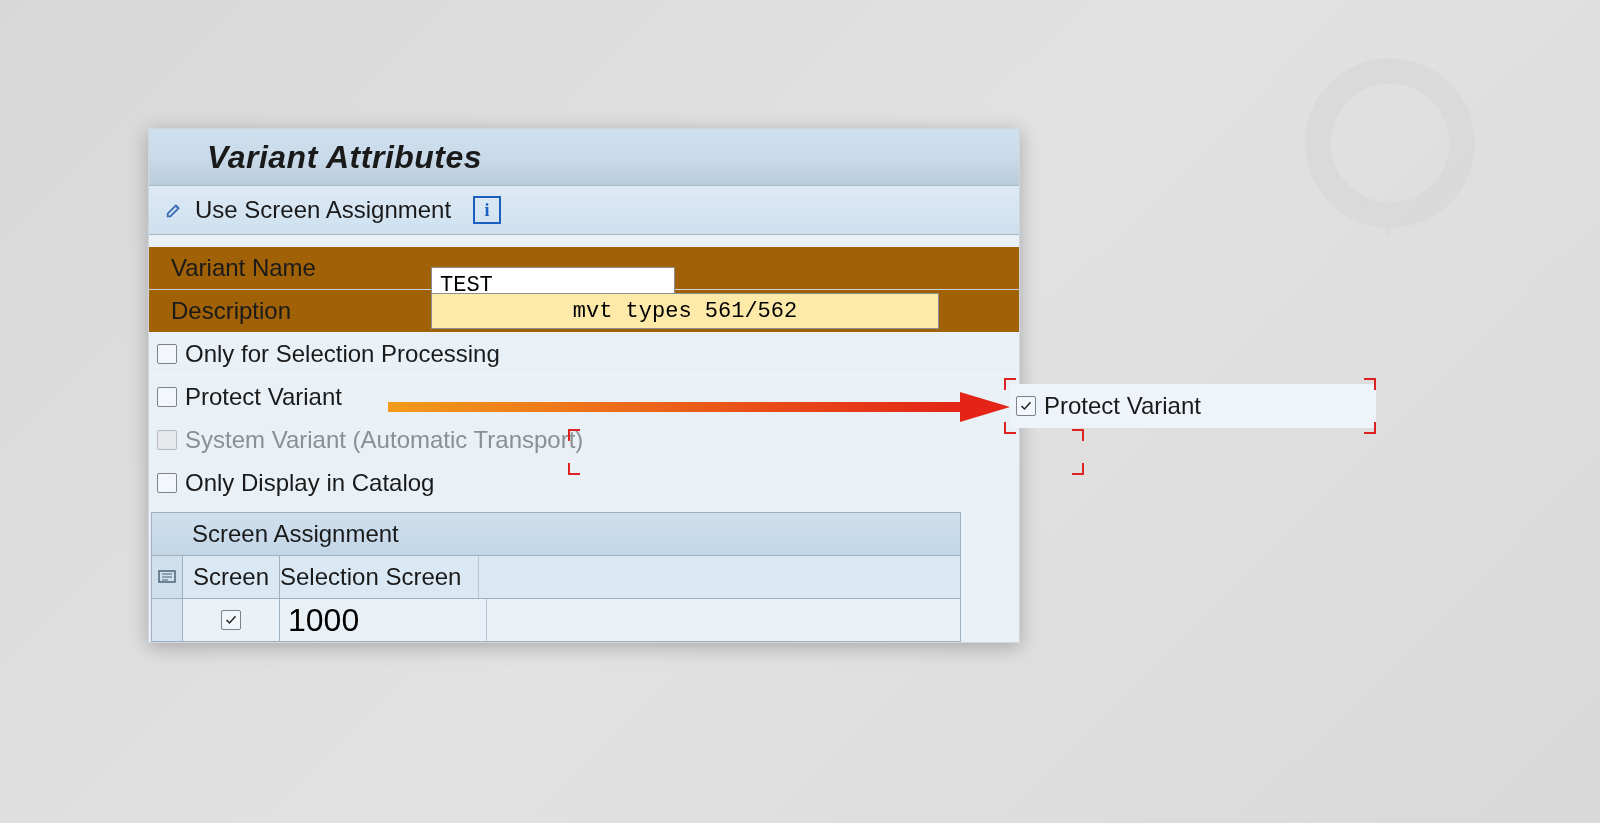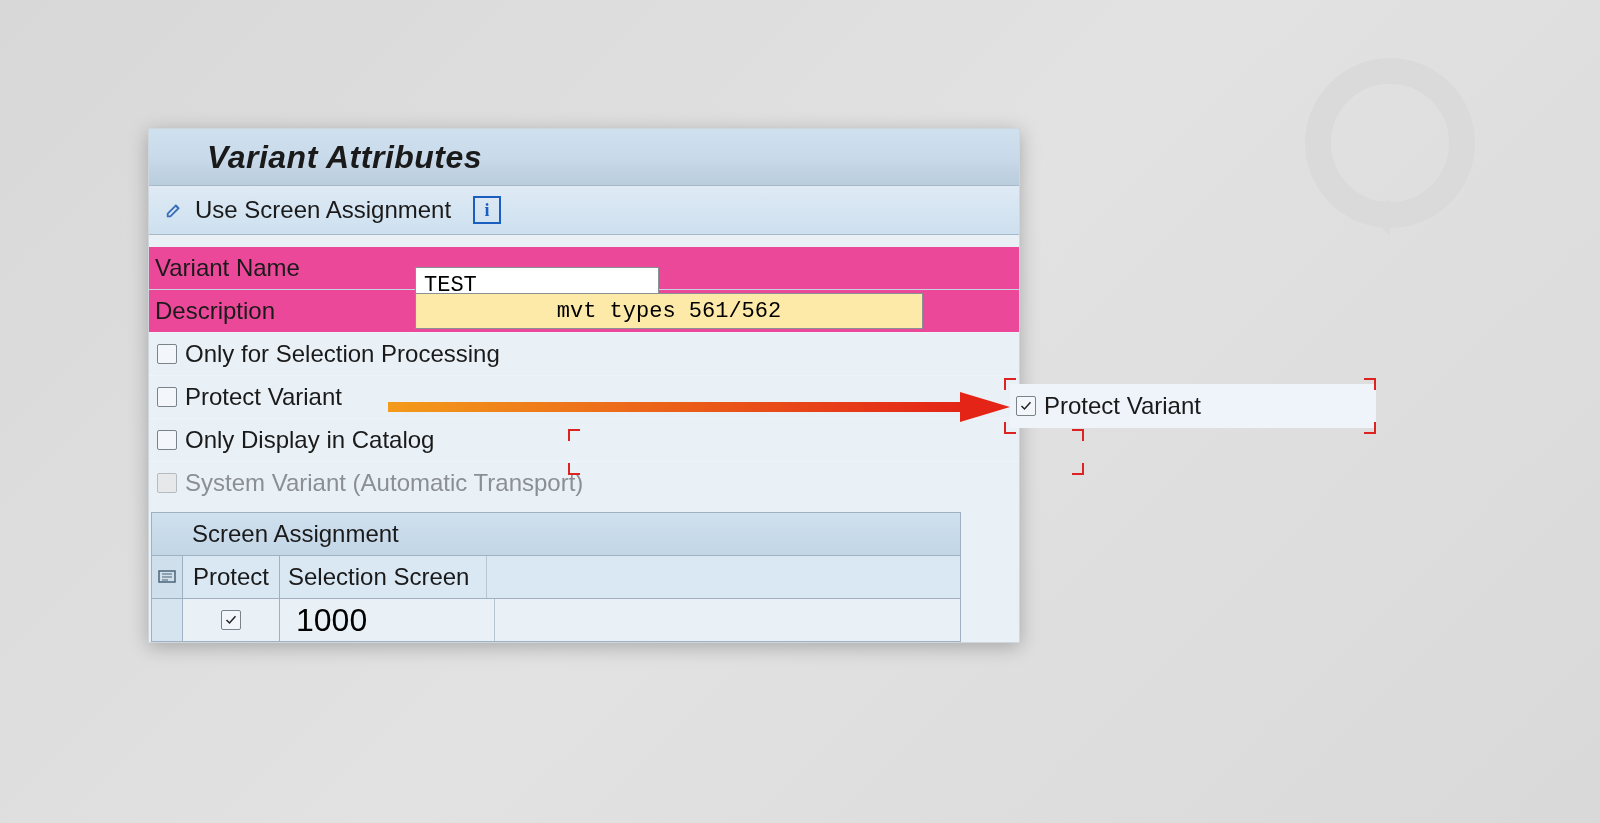--- a/index.html
+++ b/index.html
@@ -76,24 +76,24 @@
   }
 
   .form {
     padding: 12px 0 0 0;
   }
 
   .row {
     display: flex;
     align-items: center;
     height: 42px;
-    padding-left: 4px;
+    padding-left: 20px;
     border-top: 1px solid #c7d3de;
     border-bottom: 0;
-    background: #ec4899;
+    background: #a16207;
   }
   .row:first-child { border-top: none; }
 
   .label {
     width: 260px;
     font-size: 24px;
     color: #1a1a1a;
     padding-left: 2px;
   }
 
@@ -182,21 +182,20 @@
     display: flex; align-items: center; justify-content: center;
     background: #dae8f4;
   }
   .assign-cols .c2,
   .assign-rows .c2 {
     width: 198px;
     border-right: 1px solid #b6c6d4;
     background: #e9f0f6;
     display: flex; align-items: center;
     padding-left: 8px;
-    margin-left: 8px;
   }
   .assign-cols .c2 { background: #dae8f4; padding-left: 0; }
   .assign-cols .c1,
   .assign-cols .c2 { color: #1a1a1a; }
 
   .assign-rows {
     display: flex;
     height: 42px;
     font-size: 32px;
     background: #e9f0f6;
@@ -309,43 +308,43 @@
     </div>
 
     <div class="checkbox-row">
       <span class="chk">
         
       </span>
       <span class="chk-label">Protect Variant</span>
     </div>
 
     <div class="checkbox-row">
+      <span class="chk disabled">
+        
+      </span>
+      <span class="chk-label muted">System Variant (Automatic Transport)</span>
+    </div>
+
+    <div class="checkbox-row">
       <span class="chk">
         
       </span>
       <span class="chk-label">Only Display in Catalog</span>
-    </div>
-
-    <div class="checkbox-row">
-      <span class="chk disabled">
-        
-      </span>
-      <span class="chk-label muted">System Variant (Automatic Transport)</span>
     </div>
 
     <div class="assign">
       <div class="assign-header">Screen Assignment</div>
       <div class="assign-cols">
         <div class="c0">
           <svg class="select-icon" viewBox="0 0 18 18">
               <rect x="1" y="3" width="16" height="11" fill="none" stroke="#4a6577" stroke-width="1.5"></rect>
               <path d="M4 6h10M4 9h10M4 12h6" stroke="#4a6577" stroke-width="1.2"></path>
             </svg>
         </div>
-        <div class="c1">Protect</div>
+        <div class="c1">Screen</div>
         <div class="c2">Selection Screen</div>
       </div>
       <div class="assign-rows">
         <div class="c0"></div>
         <div class="c1">
           <span class="chk checked">
             <svg viewBox="0 0 16 16" width="12" height="12">
                 <path d="M2 8 L6 12 L14 3" fill="none" stroke="#222" stroke-width="2"></path>
               </svg>
           </span>

